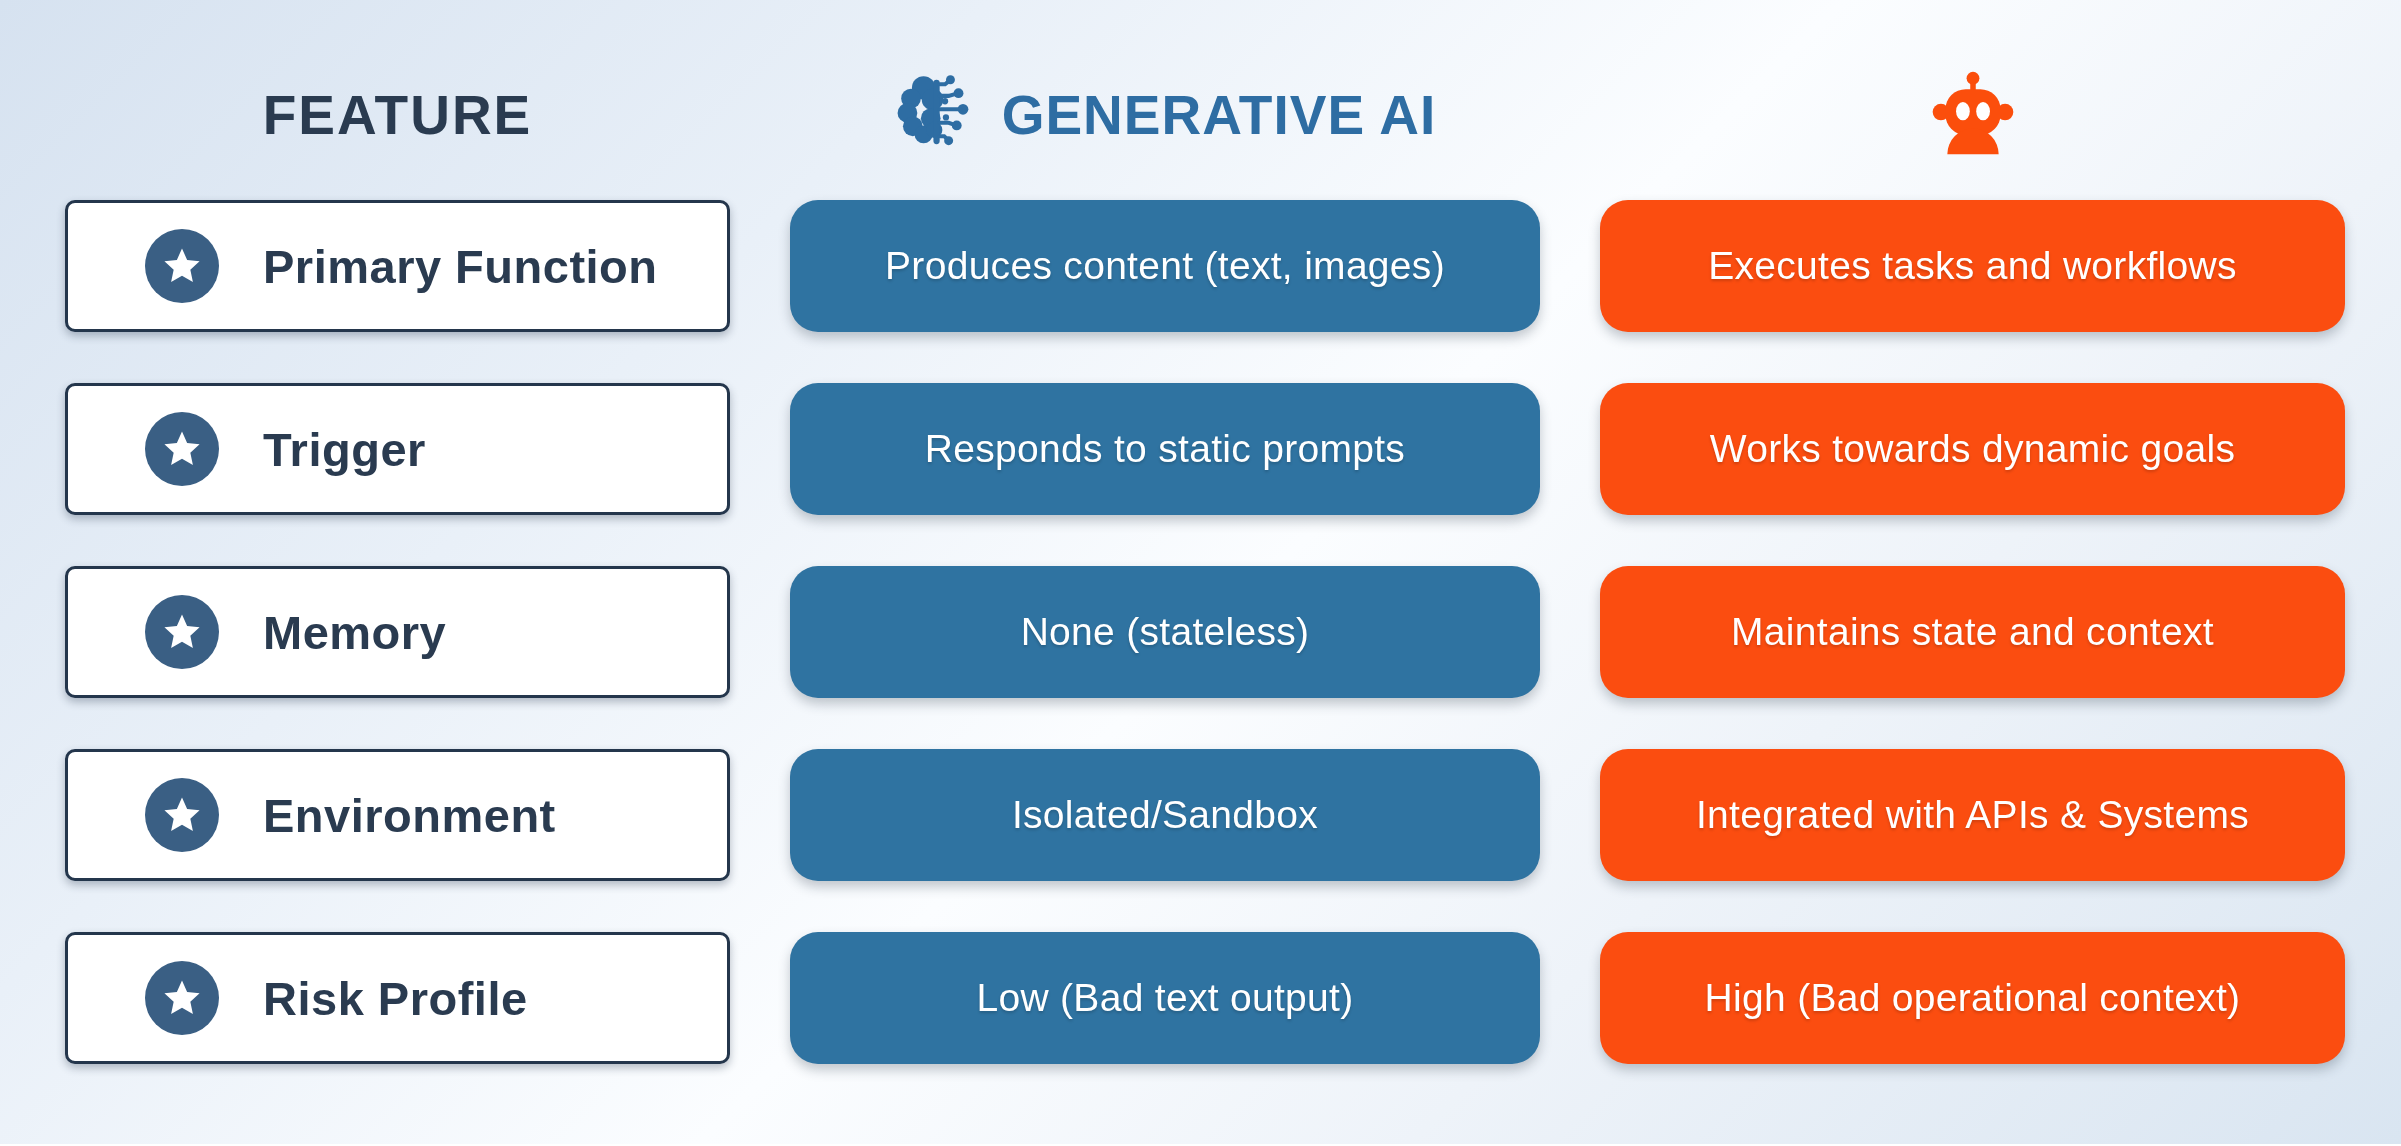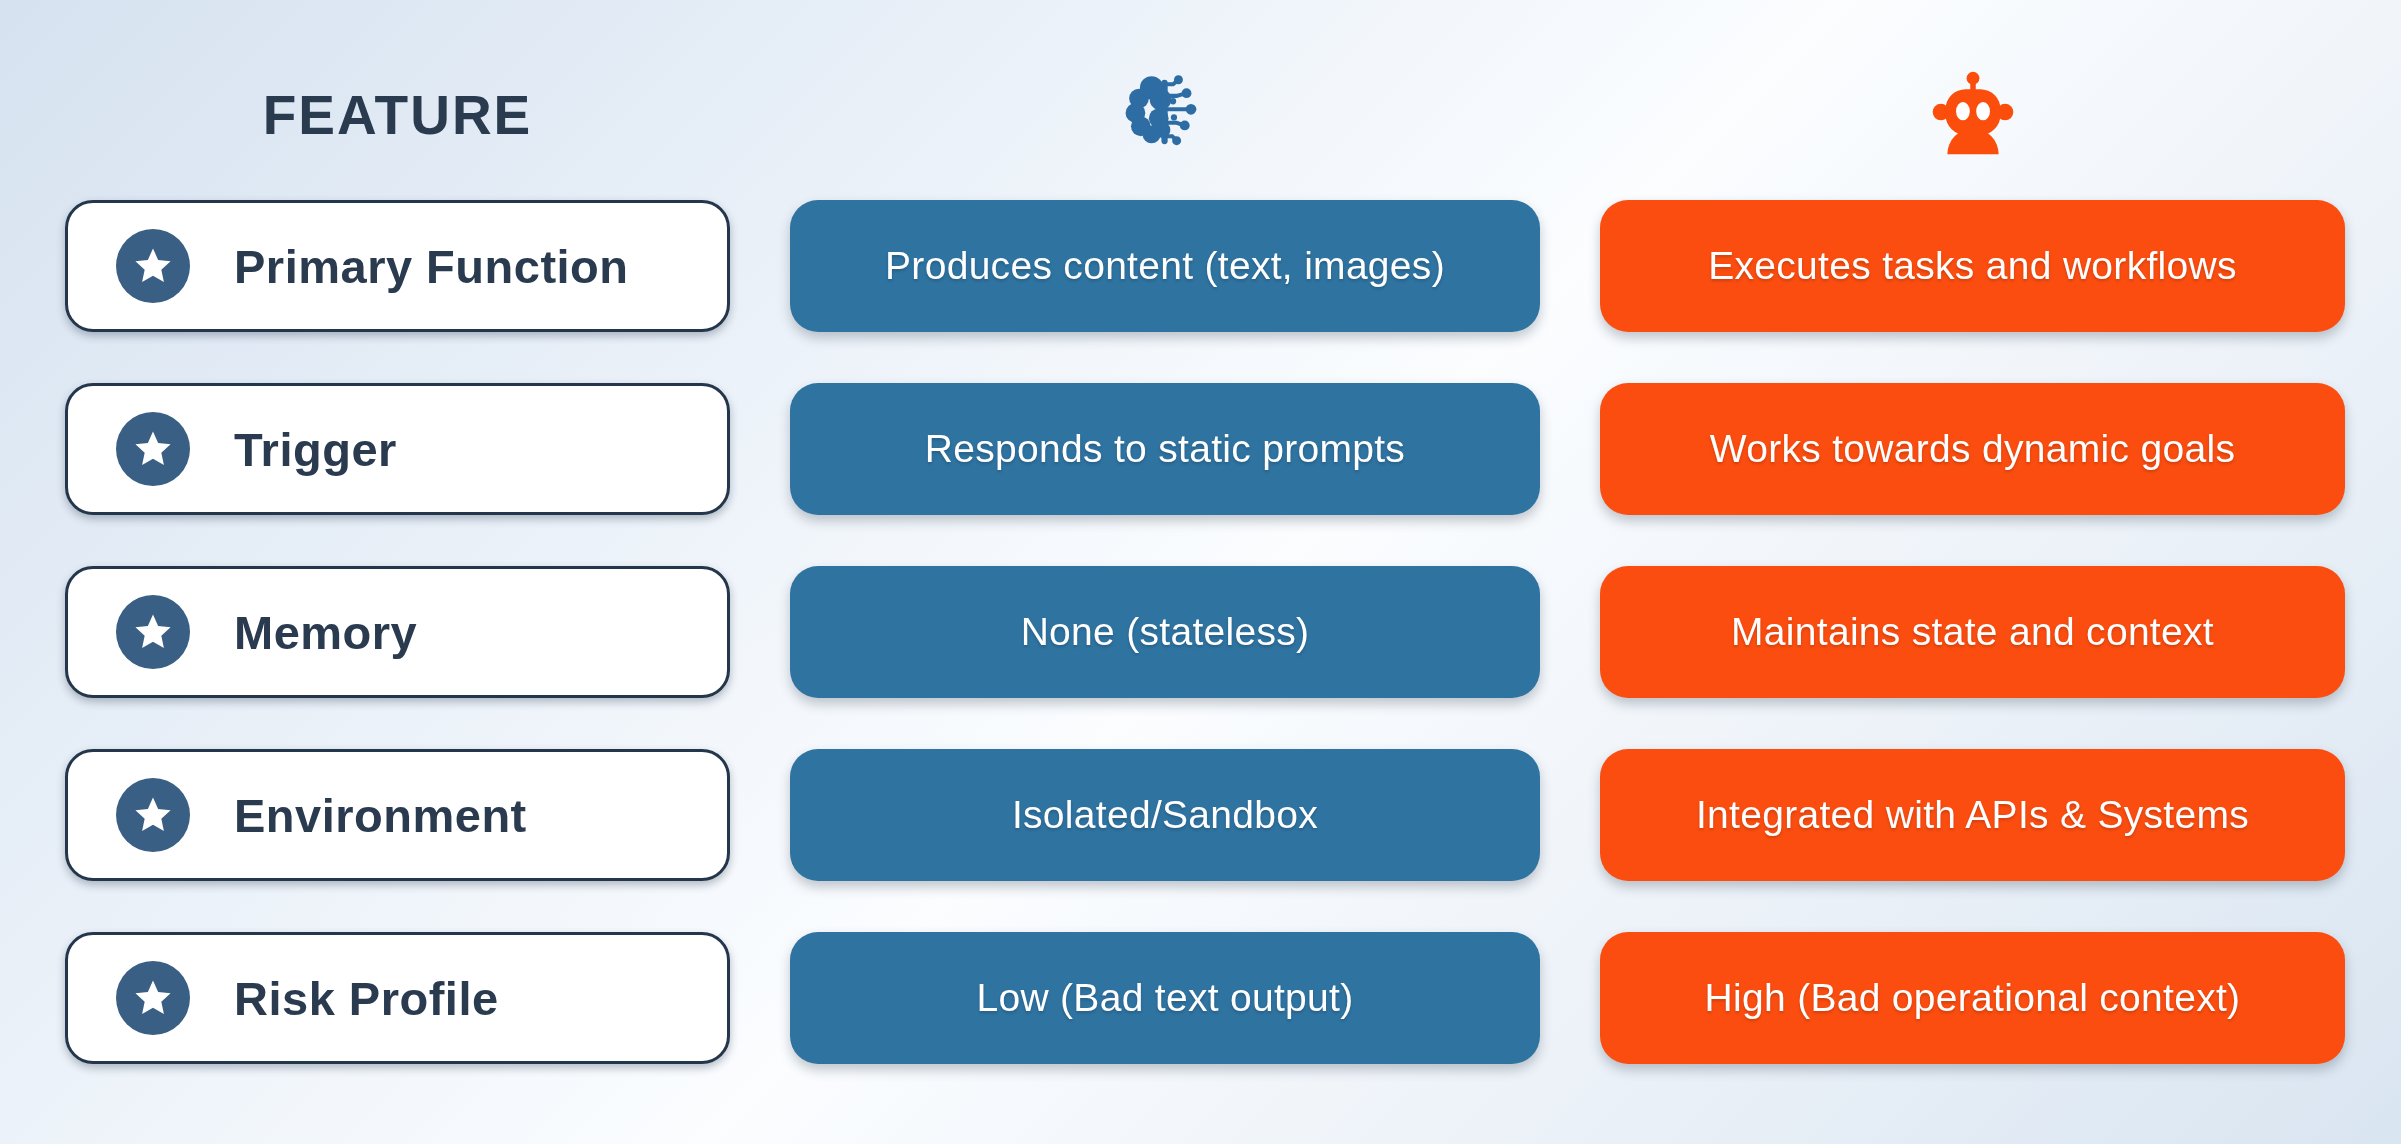--- a/index.html
+++ b/index.html
@@ -46,23 +46,23 @@
   .gen-header .h-label{color:var(--blue-header)}
   .agentic-header .h-label{color:var(--orange-header)}
   .hicon{flex:none;display:block}
   .hicon svg{display:block;width:100%;height:100%}
   .brain{width:86px;height:86px;color:var(--blue-header);margin-bottom:-10px}
   .robot{width:88px;height:88px;color:var(--orange-header);margin-bottom:-12px}
   .feature-card{
     display:flex;align-items:center;
     background:var(--card-bg);
     border:3px solid var(--card-border);
-    border-radius:28px;
+    border-radius:10px;
     box-shadow:0 4px 9px rgba(36,54,76,.32);
-    padding-left:48px;gap:44px;
+    padding-left:77px;gap:44px;
   }
   .feature-label{
     font-size:47px;font-weight:700;color:var(--navy);
     letter-spacing:.5px;white-space:nowrap;
   }
   .star-badge{width:74px;height:74px;flex:none;color:var(--star-badge)}
   .star-badge svg{display:block;width:100%;height:100%}
   .cell{
     display:flex;align-items:center;justify-content:center;
     border-radius:28px;
@@ -110,20 +110,21 @@
           </g>
           <g stroke="currentColor" stroke-width="4.5" fill="none" stroke-linecap="round">
             <path d="M51 17 h6 l5 -4"></path>
             <path d="M51 30 h10 l7 -2"></path>
             <path d="M51 45 h16 l7 0"></path>
             <path d="M51 60 h10 l6 2"></path>
             <path d="M51 75 h5 l4 4"></path>
           </g>
         </svg>
       </span>
+      <span class="h-label">GENERATIVE AI</span>
     </div>
 
     <div class="col-header agentic-header">
       <span class="hicon robot">
         <svg viewBox="0 0 96 96" aria-hidden="true">
           <g fill="currentColor">
             <circle cx="48" cy="10" r="7"></circle>
             <rect x="45" y="12" width="6" height="12"></rect>
             <circle cx="13" cy="47" r="9"></circle>
             <circle cx="83" cy="47" r="9"></circle>

